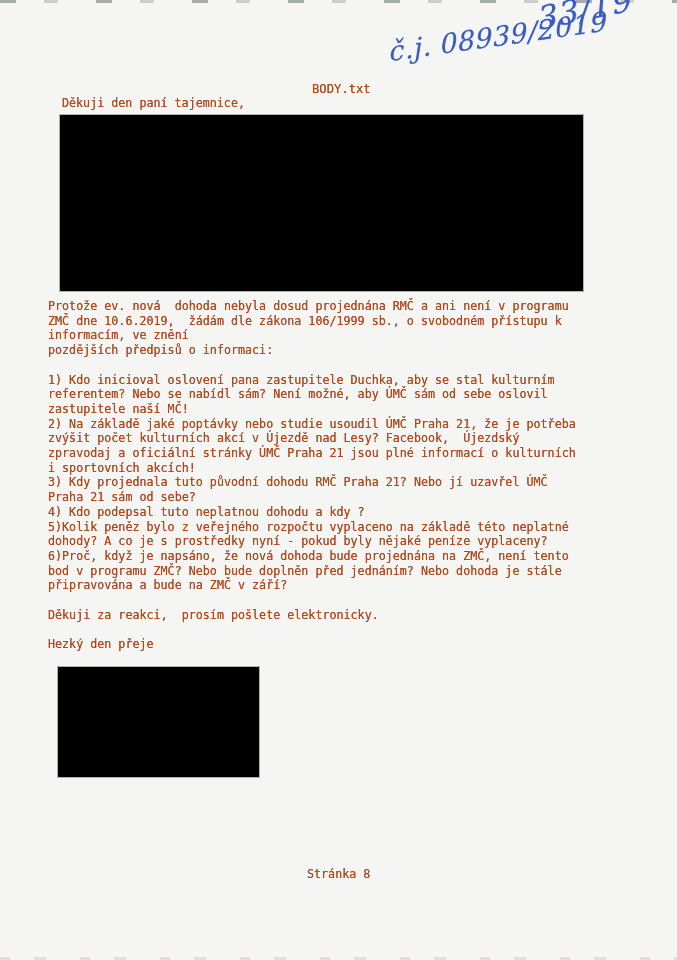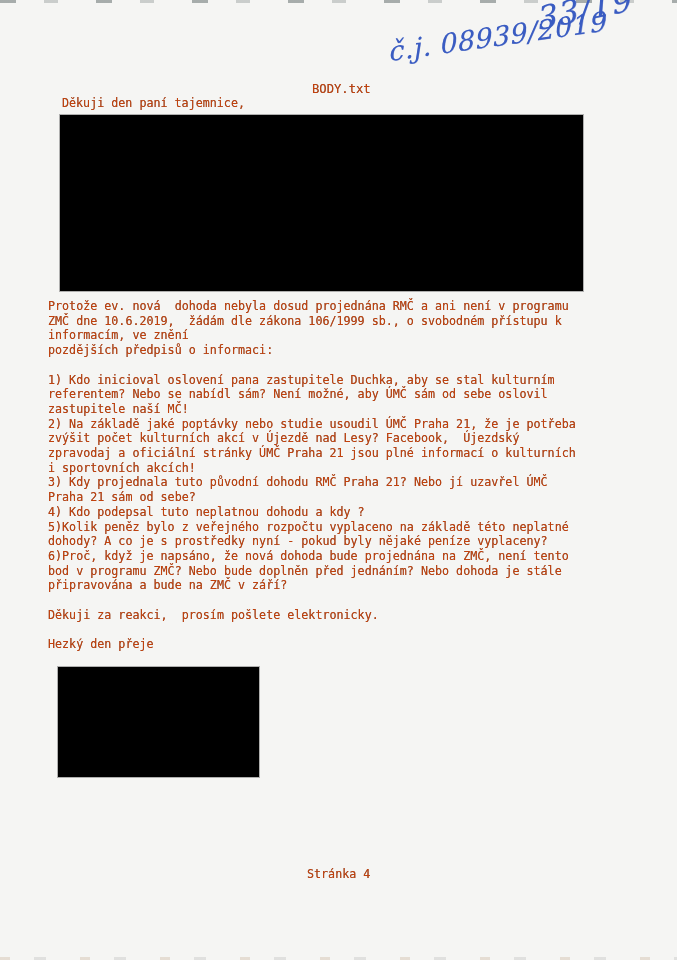--- a/index.html
+++ b/index.html
@@ -147,17 +147,17 @@
 6)Proč, když je napsáno, že nová dohoda bude projednána na ZMČ, není tento
 bod v programu ZMČ? Nebo bude doplněn před jednáním? Nebo dohoda je stále
 připravována a bude na ZMČ v září?
 
 Děkuji za reakci,  prosím pošlete elektronicky.
 
 Hezký den přeje</pre>
 
   <div class="redaction redaction-2"></div>
 
-  <pre class="doc-text page-footer">Stránka 4</pre>
+  <pre class="doc-text page-footer">Stránka 8</pre>
 
   <div class="scan-edge-bottom"></div>
 
 </div>
 
 </body></html>

